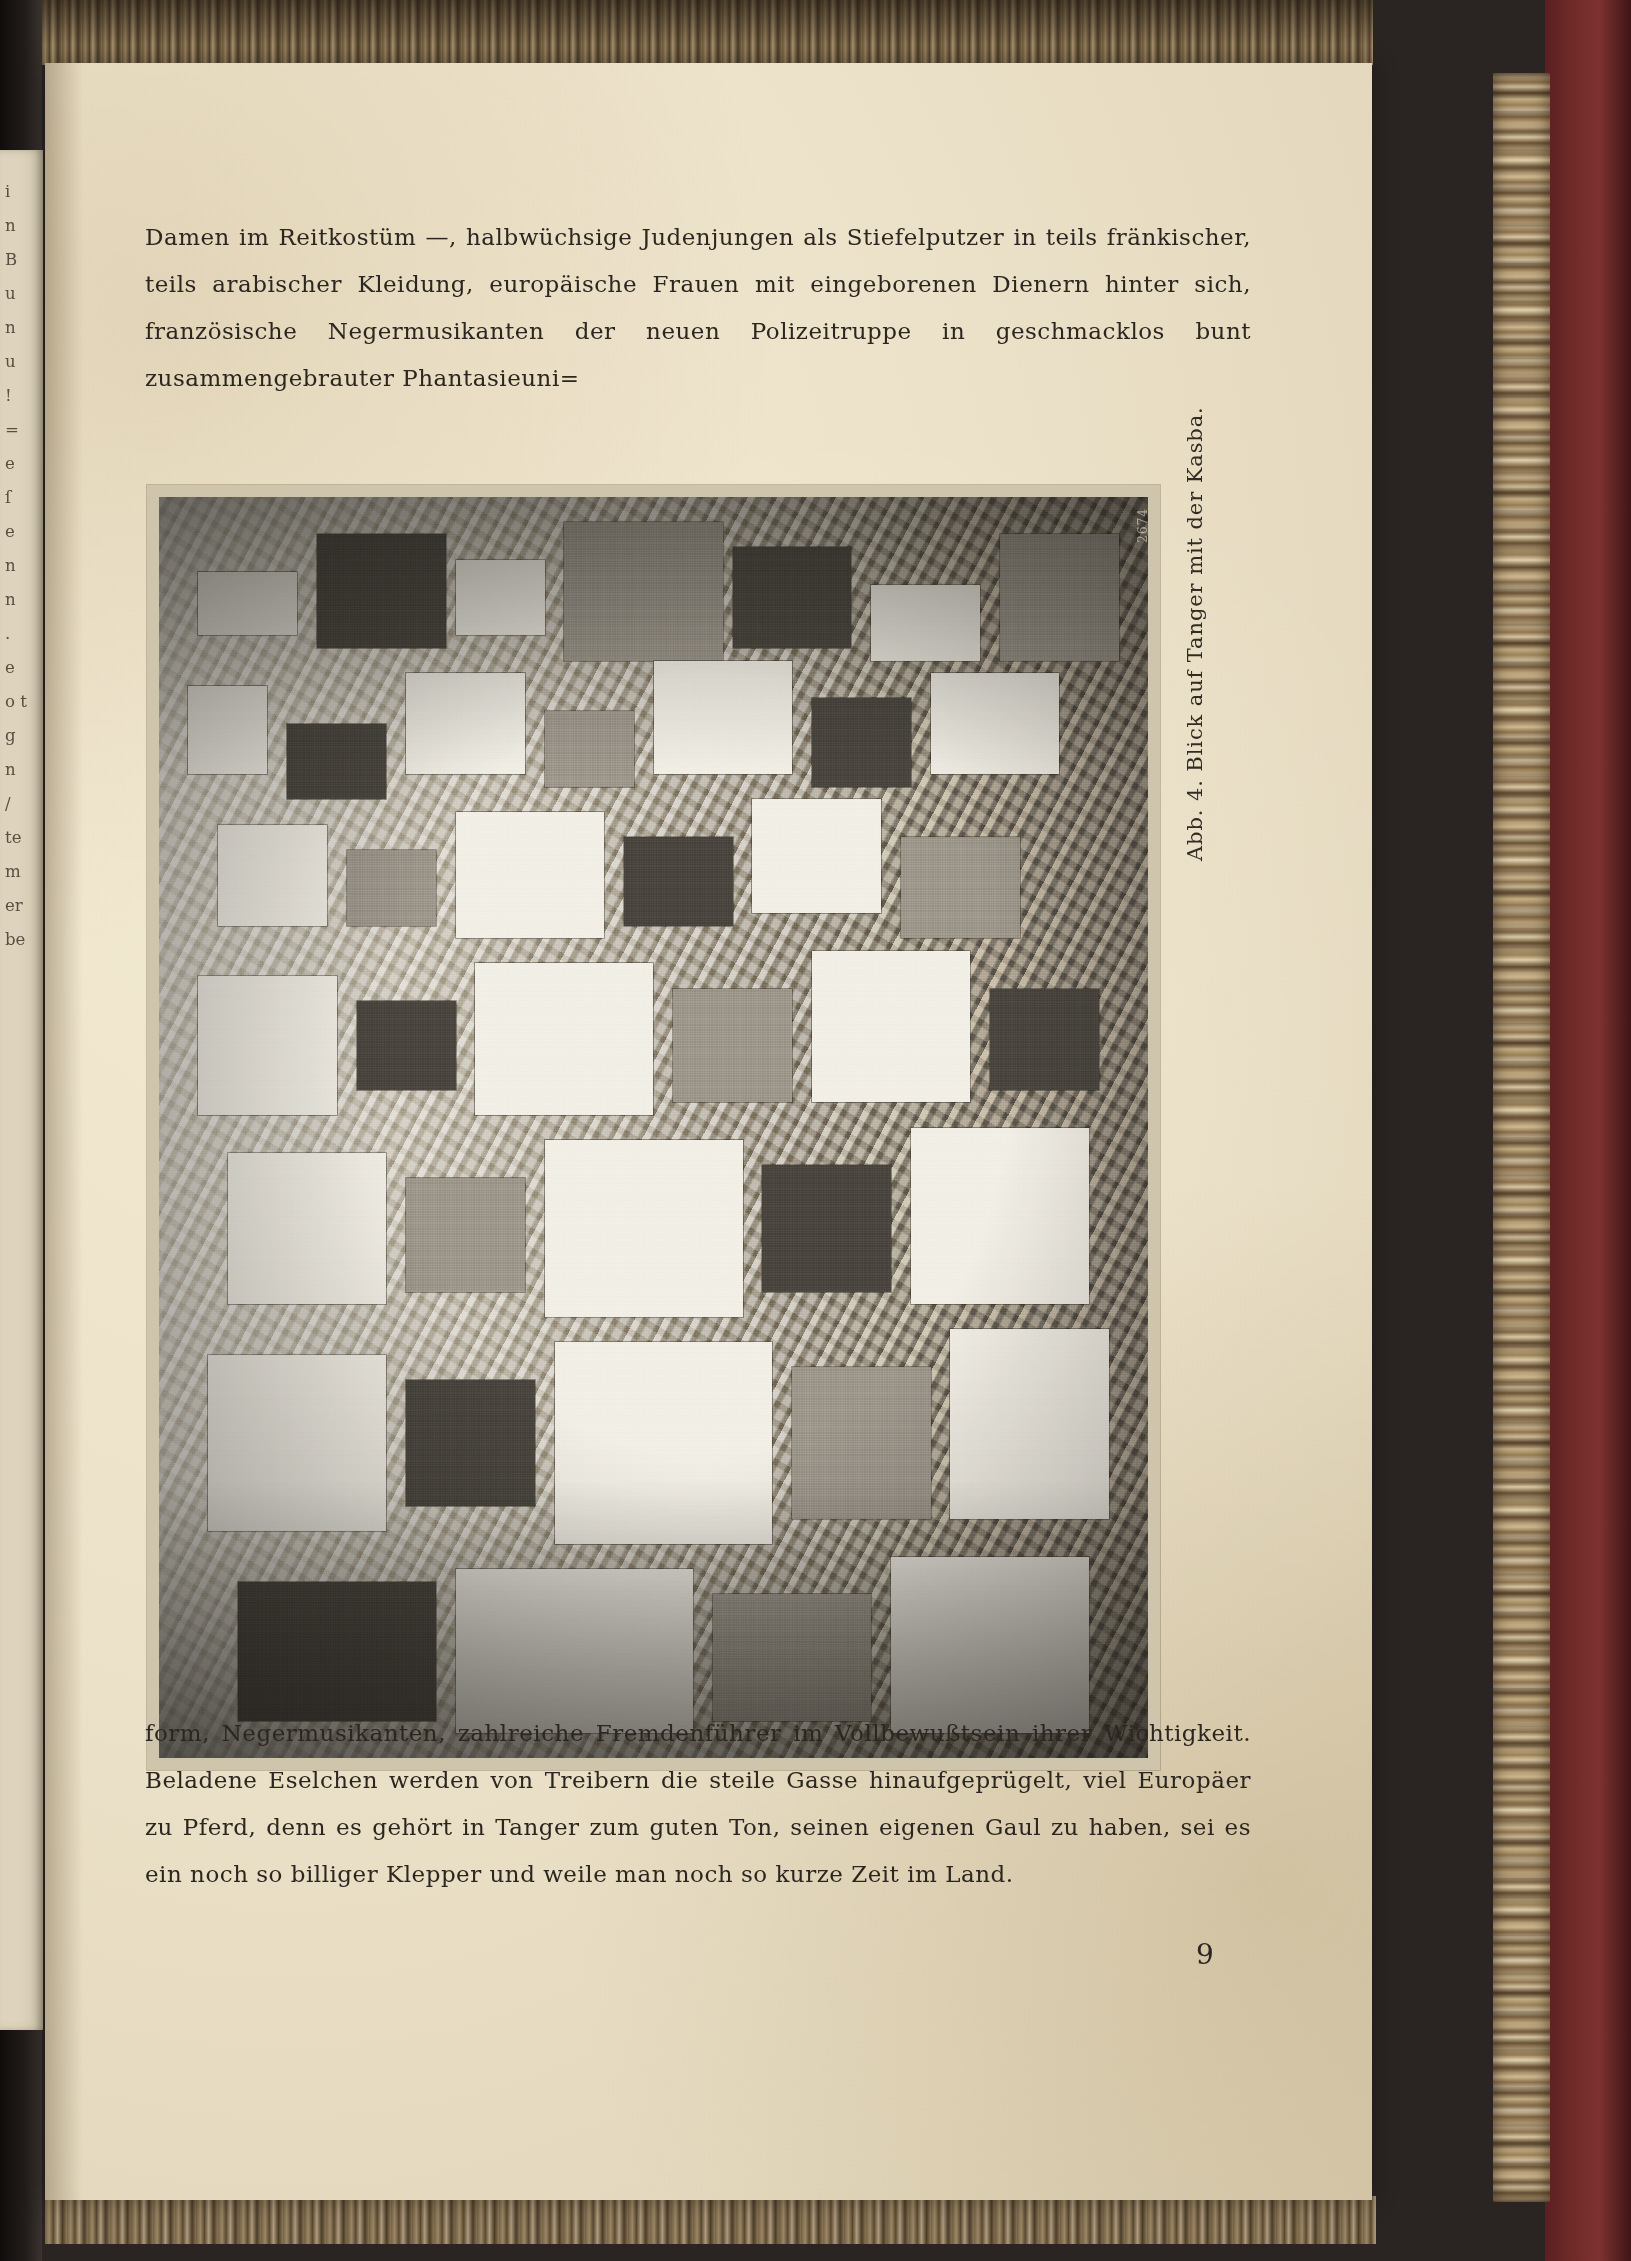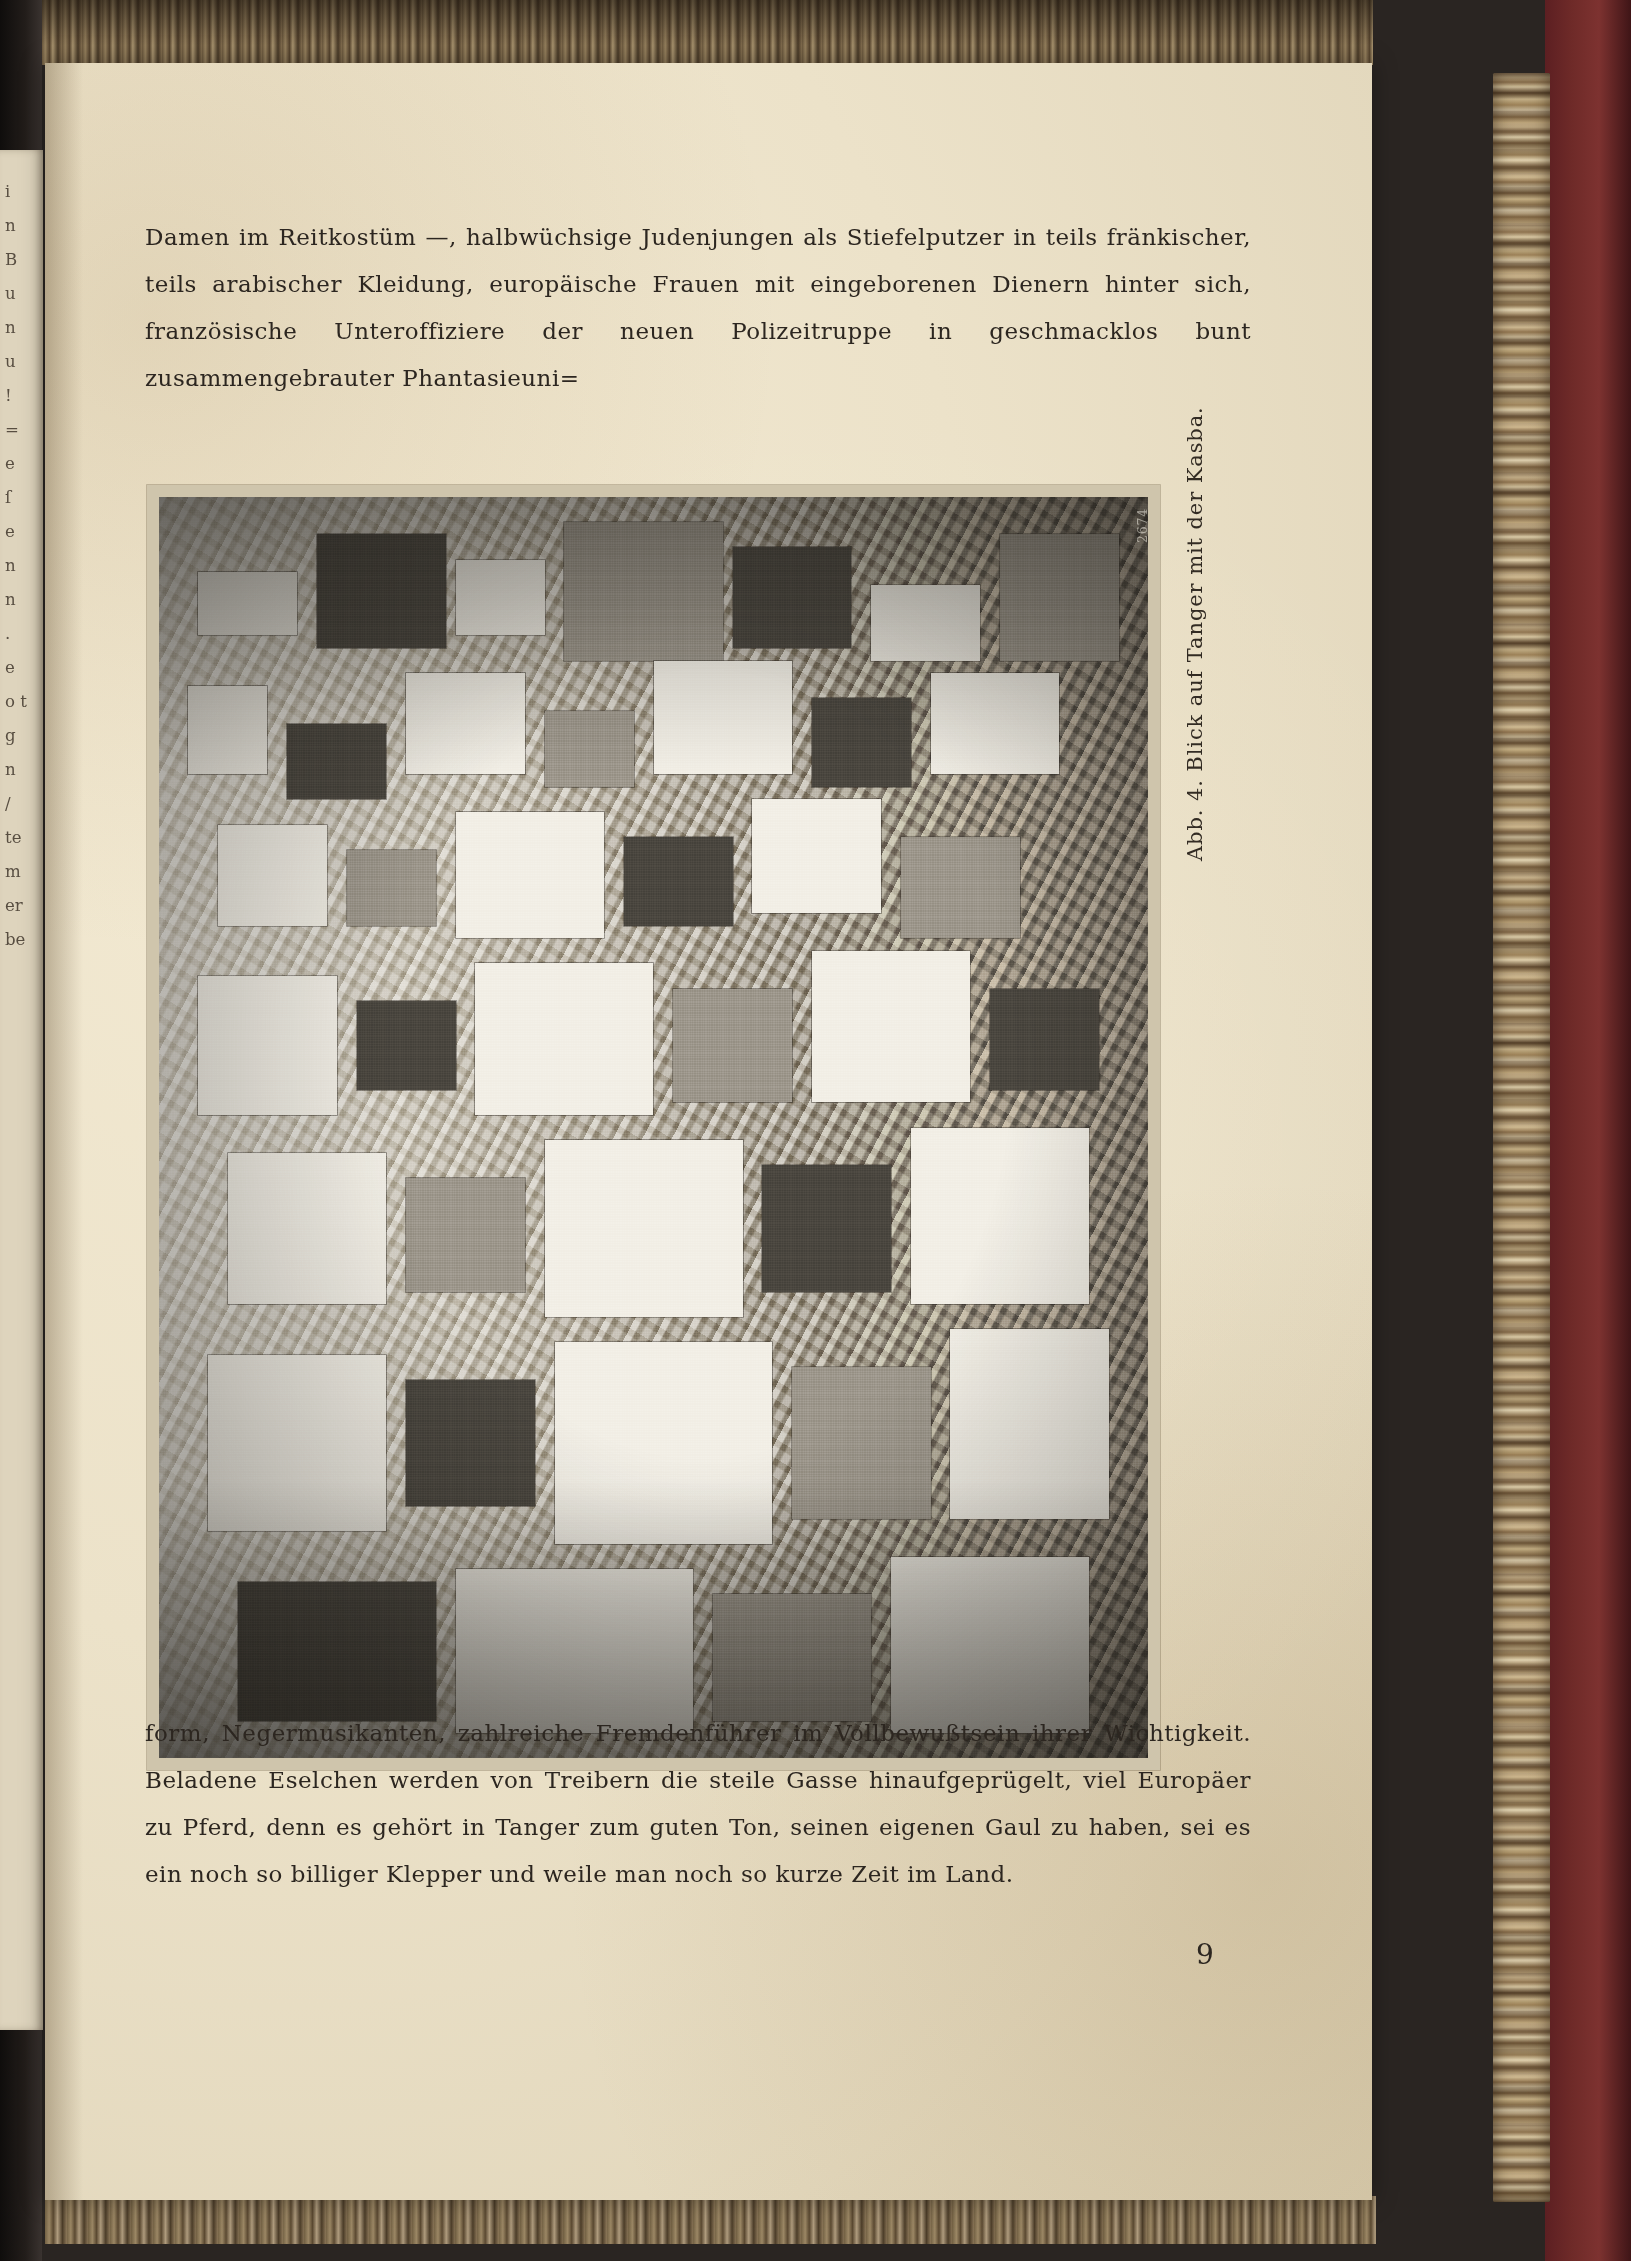--- a/index.html
+++ b/index.html
@@ -300,21 +300,21 @@
   </div>
 
   <div class="top-edge"></div>
   <div class="bottom-edge"></div>
 
   <div class="cover-right"></div>
   <div class="marbled"></div>
 
   <div id="page">
 
-    <div id="top-text" class="text-block">Damen im Reitkostüm —, halbwüchsige Judenjungen als Stiefelputzer in teils fränkischer, teils arabischer Kleidung, europäische Frauen mit eingeborenen Dienern hinter sich, französische Unteroffiziere der neuen Polizeitruppe in geschmacklos bunt zusammengebrauter Phantasieuni=</div>
+    <div id="top-text" class="text-block">Damen im Reitkostüm —, halbwüchsige Judenjungen als Stiefelputzer in teils fränkischer, teils arabischer Kleidung, europäische Frauen mit eingeborenen Dienern hinter sich, französische Negermusikanten der neuen Polizeitruppe in geschmacklos bunt zusammengebrauter Phantasieuni=</div>
 
     <div id="plate">
       <div id="photo">
         <div class="sky"></div>
         <div class="hillside"></div>
         <div class="blocks">
           <i class="l" style="left:4%;top:6%;width:10%;height:5%;"></i>
           <i class="d" style="left:16%;top:3%;width:13%;height:9%;"></i>
           <i class="l" style="left:30%;top:5%;width:9%;height:6%;"></i>
           <i class="m" style="left:41%;top:2%;width:16%;height:11%;"></i>

